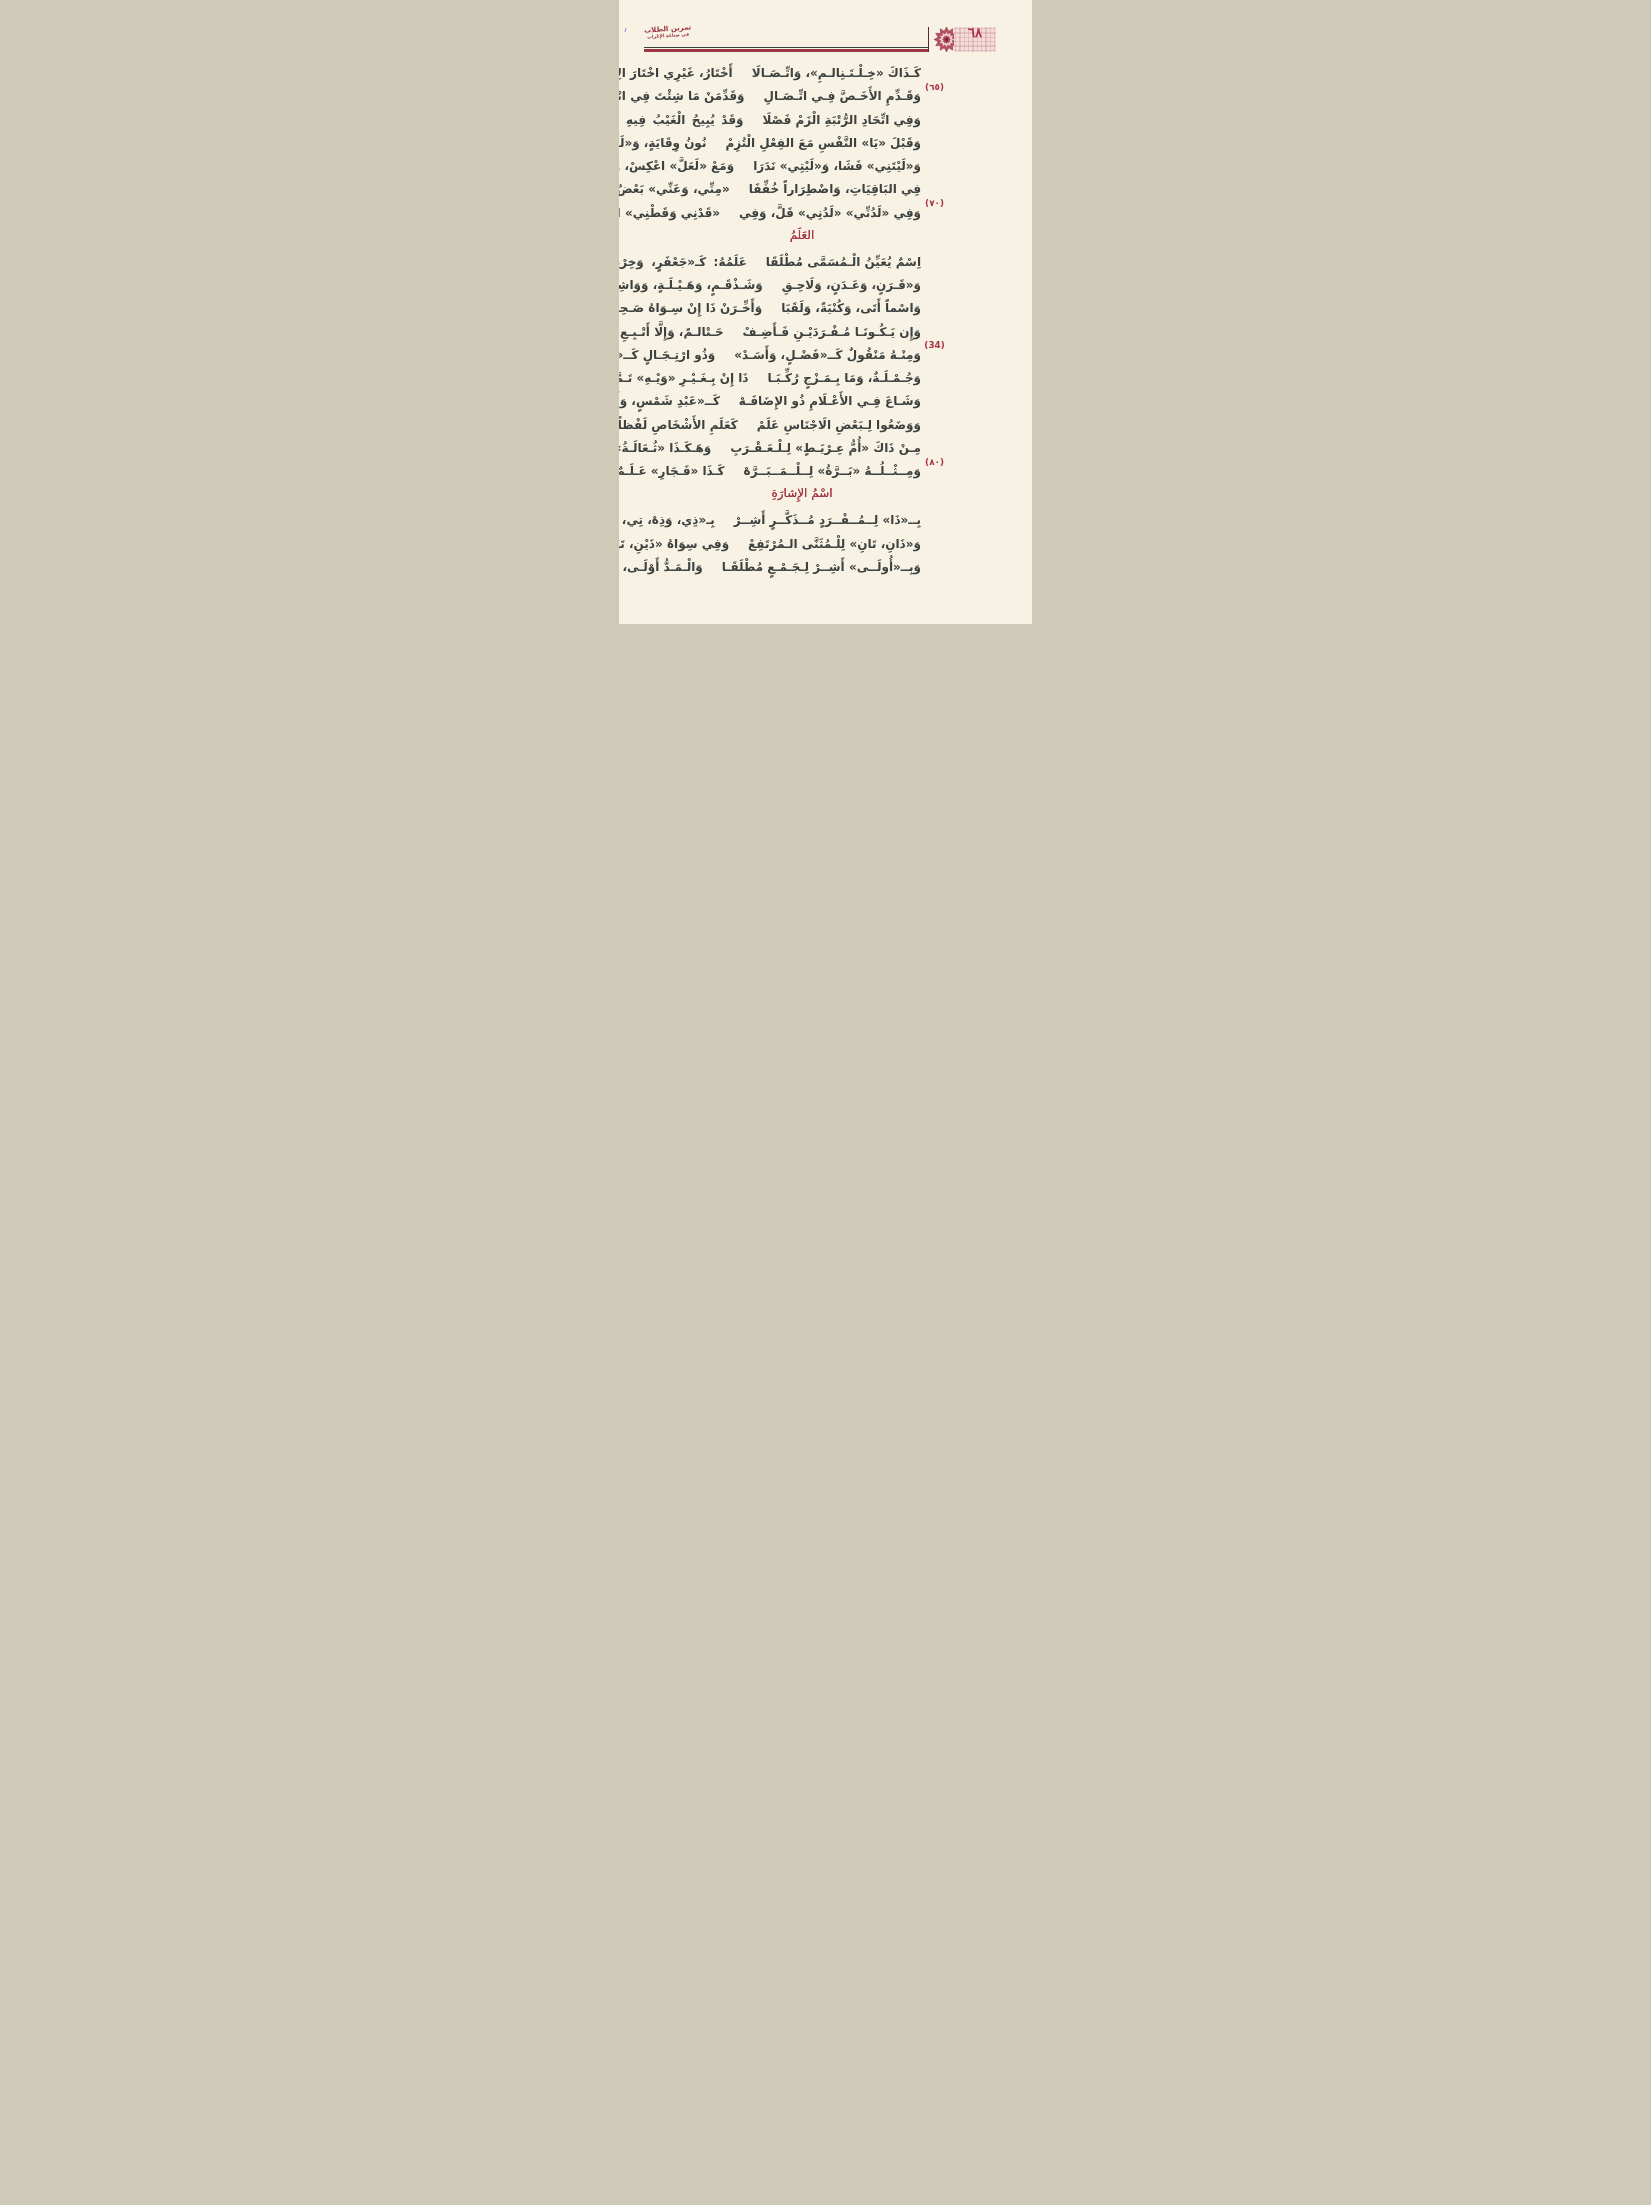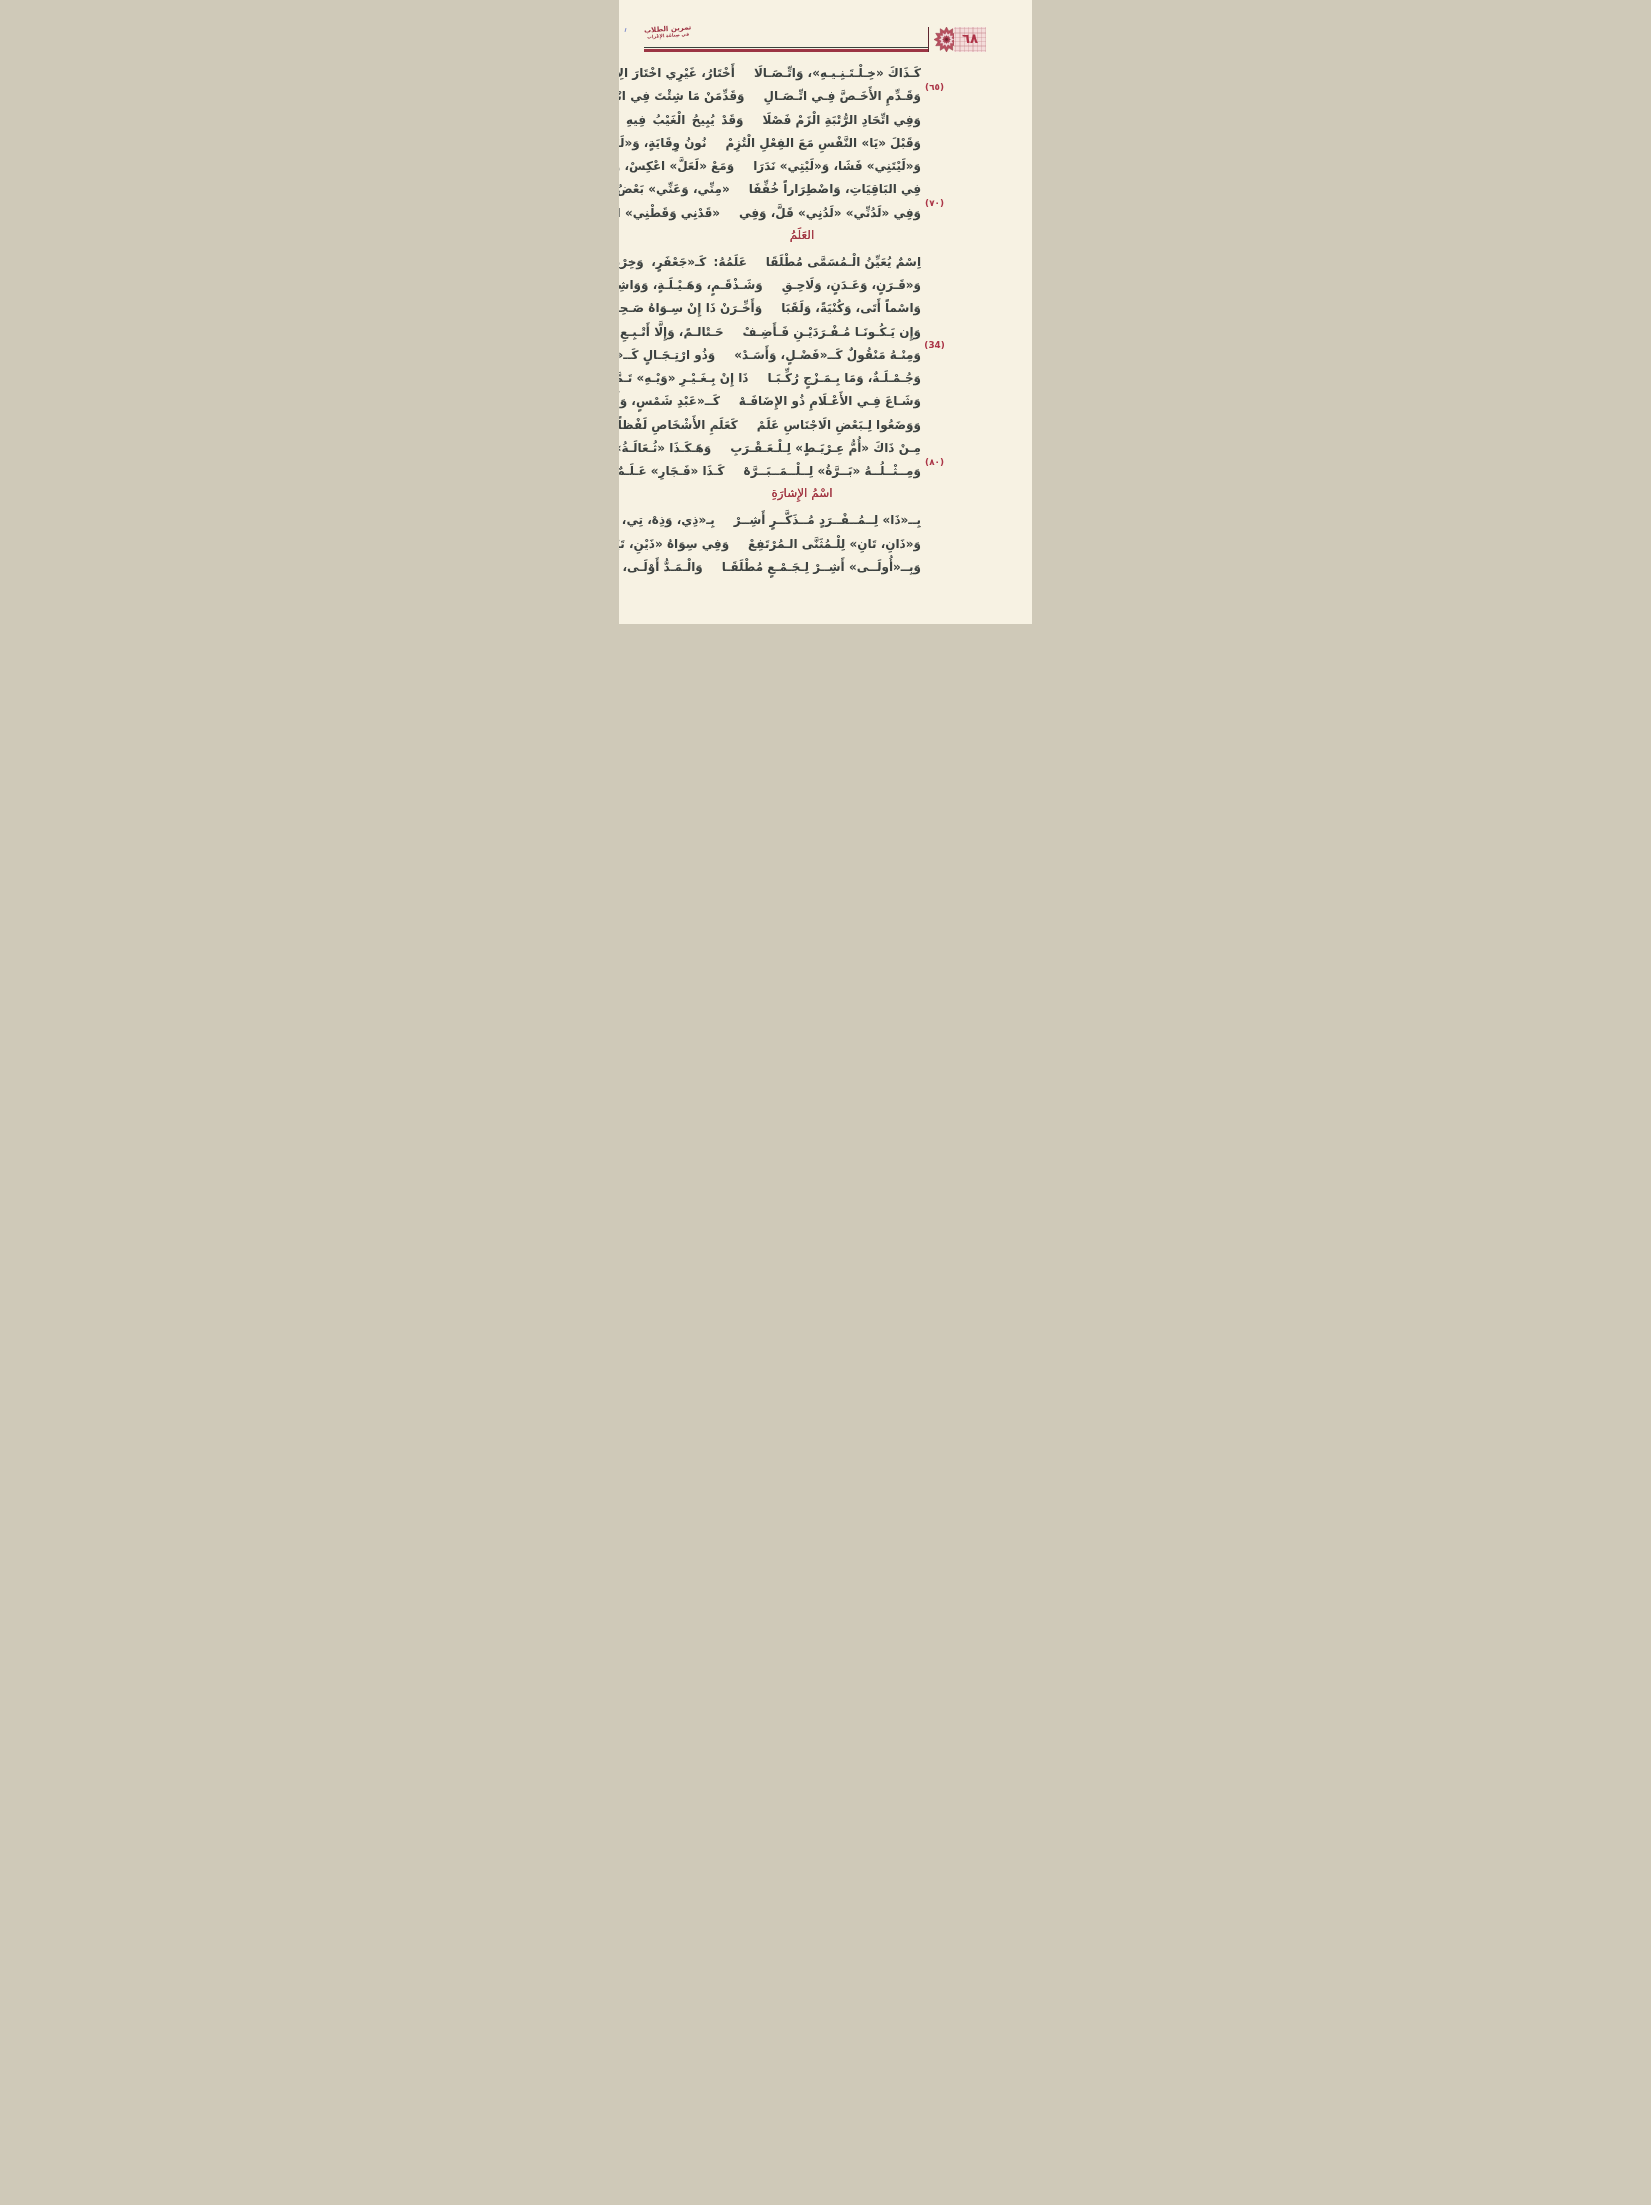--- a/index.html
+++ b/index.html
@@ -18,26 +18,26 @@
     font-weight:bold;transform:rotate(-4deg);
     line-height:1.05;
   }
   .logo .l1{display:block;font-size:7px;letter-spacing:0.4px;}
   .logo .l2{display:block;font-size:4.6px;margin-top:0.9px;}
   .rule-thin{position:absolute;left:25px;top:47px;width:284px;height:0.9px;background:#39423c;}
   .rule-thick{position:absolute;left:25px;top:49px;width:284px;height:2.6px;background:#9c3544;}
   .vline{position:absolute;left:309px;top:26.5px;width:1.3px;height:25.6px;background:#5f262f;}
   .medallion{position:absolute;left:315px;top:27px;width:25px;height:25px;}
   .pagenum-box{
-    position:absolute;left:335px;top:27px;width:32px;height:25px;
+    position:absolute;left:335px;top:27px;width:42px;height:25px;
     background:
       repeating-linear-gradient(0deg, rgba(193,125,131,.28) 0 0.4px, transparent 0.4px 1.3px),
       repeating-linear-gradient(90deg, rgba(193,125,131,.28) 0 0.4px, transparent 0.4px 1.3px),
       #f3dcda;
-    display:flex;align-items:center;justify-content:center;
+    display:flex;justify-content:center;font-family:Liberation Serif, serif;
   }
   .pagenum-box span{
     color:#ae3246;font-size:13.2px;font-weight:bold;line-height:1;
     transform:translateY(-0.9px);
   }
   .scan-mark{position:absolute;left:6.2px;top:28px;width:1.3px;height:4px;background:#3d56c0;opacity:.65;transform:rotate(14deg);}
   
   .poem{
     position:absolute;left:37px;top:62px;width:292px;
     direction:rtl;
@@ -87,21 +87,21 @@
 
   <div class="pagenum-box">
     <span>٦٨</span>
   </div>
 
   <div class="scan-mark"></div>
 
   <main class="poem">
   <div class="verse-row">
     <span class="vnum">(٦٥)</span>
-    <span class="hemi right">كَـذَاكَ «خِـلْـتَـنِـيـهِ»، وَاتِّـصَـالَا</span>
+    <span class="hemi right">كَـذَاكَ «خِـلْـتَـنِالـمِ»، وَاتِّـصَـالَا</span>
     <span class="hemi left">أَخْتَارُ، غَيْرِي اخْتَارَ الِانْفِصَالَا</span>
   </div>
 
   <div class="verse-row">
     <span class="vnum"></span>
     <span class="hemi right">وَقَـدِّمِ الأَخَـصَّ فِـي اتِّـصَـالِ</span>
     <span class="hemi left">وَقَدِّمَنْ مَا شِئْتَ فِي انْفِصَالِ</span>
   </div>
 
   <div class="verse-row">

